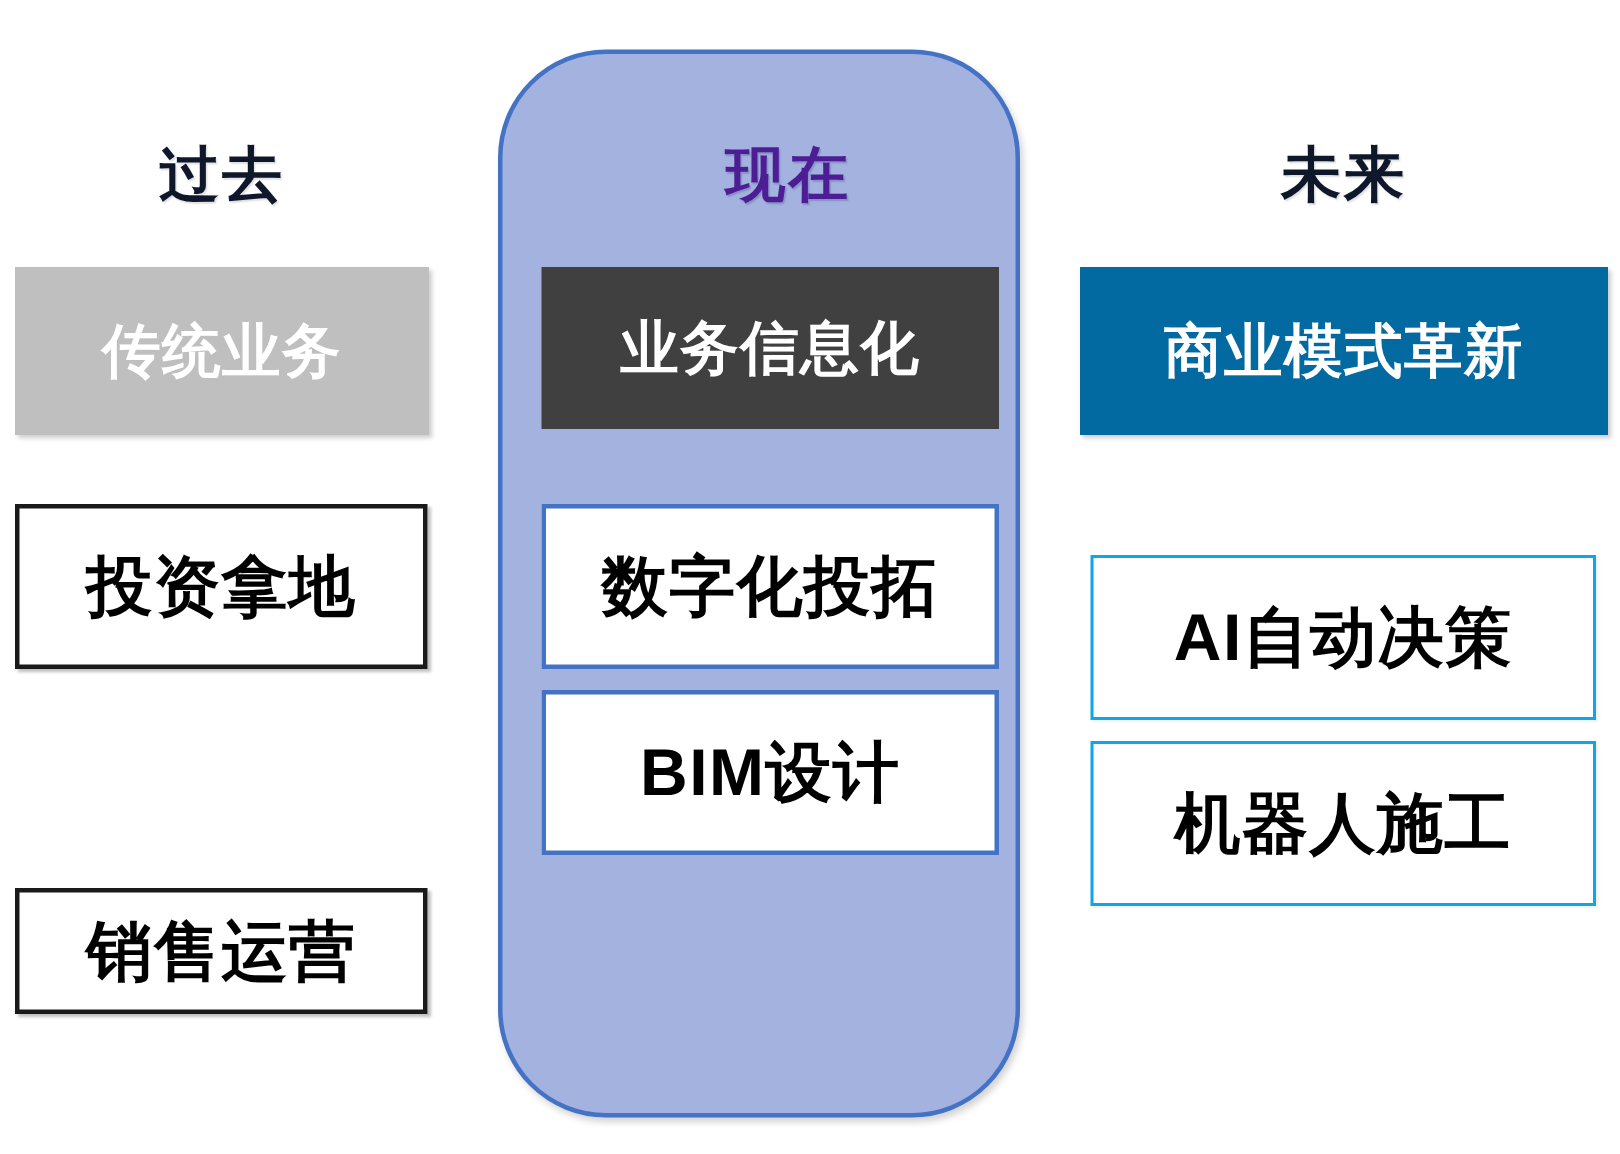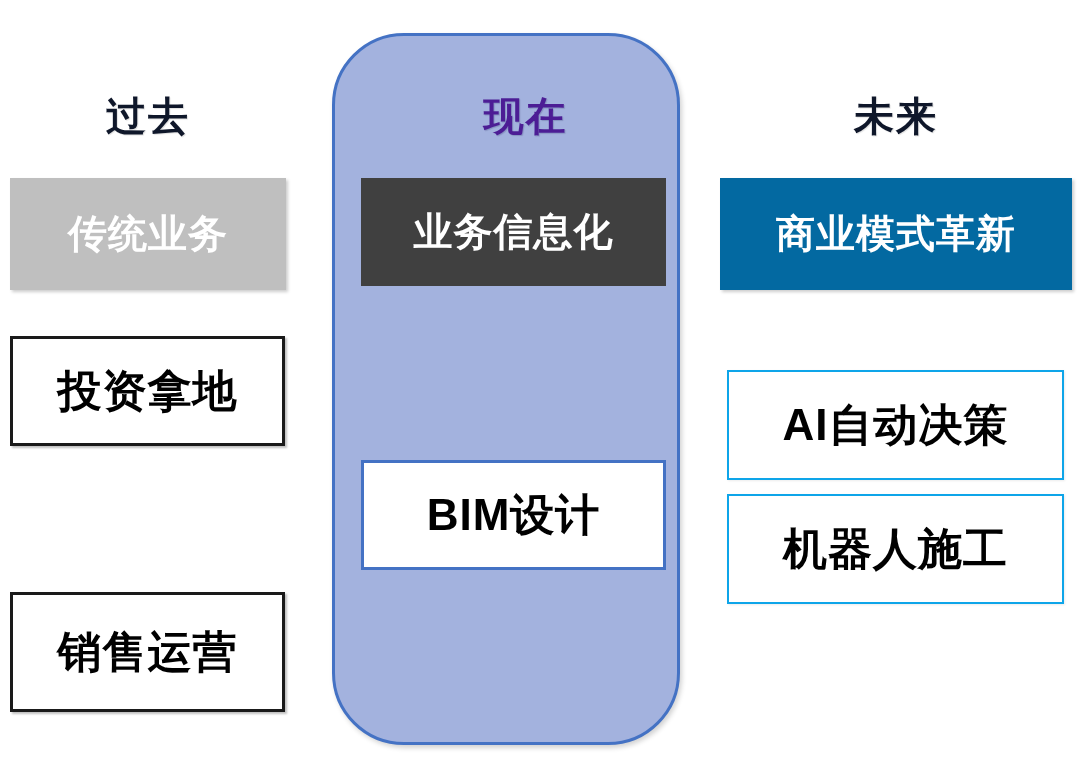--- a/index.html
+++ b/index.html
@@ -57,21 +57,21 @@
   .box {
     position: absolute;
     height: 110px;
     background: #ffffff;
     display: flex; align-items: center; justify-content: center;
     color: #000000; font-size: 44px; font-weight: 800;
     letter-spacing: 1px;
   }
   .row1 { top: 336px; }
   .row2 { top: 460px; }
-  .row3 { top: 592px; height: 120px; }
+  .row3 { top: 592px; height: 84px; }
 
   .box-past   { left: 10px;  width: 275px; border: 3px solid #1a1a1a; box-shadow: 2px 2px 2px rgba(0,0,0,0.25); }
   .box-present{ left: 361px; width: 305px; border: 3px solid #4472C4; }
   .box-future { left: 727px; width: 337px; border: 2px solid #0ea5e9; box-shadow: 1px 1px 2px rgba(0,0,0,0.08); margin-top: 34px; }
 </style>
 </head>
 <body>
 
 <div class="canvas">
 
@@ -81,18 +81,19 @@
   <div class="col-title title-present">现在</div>
   <div class="col-title title-future">未来</div>
 
   <div class="header header-past">传统业务</div>
   <div class="header header-present">业务信息化</div>
   <div class="header header-future">商业模式革新</div>
 
   <div class="box box-past row1">投资拿地</div>
   <div class="box box-past row3">销售运营</div>
 
+  <div class="box box-present row1">数字化投拓</div>
   <div class="box box-present row2">BIM设计</div>
 
   <div class="box box-future row1">AI自动决策</div>
   <div class="box box-future row2">机器人施工</div>
 
 </div>
 
 </body></html>

